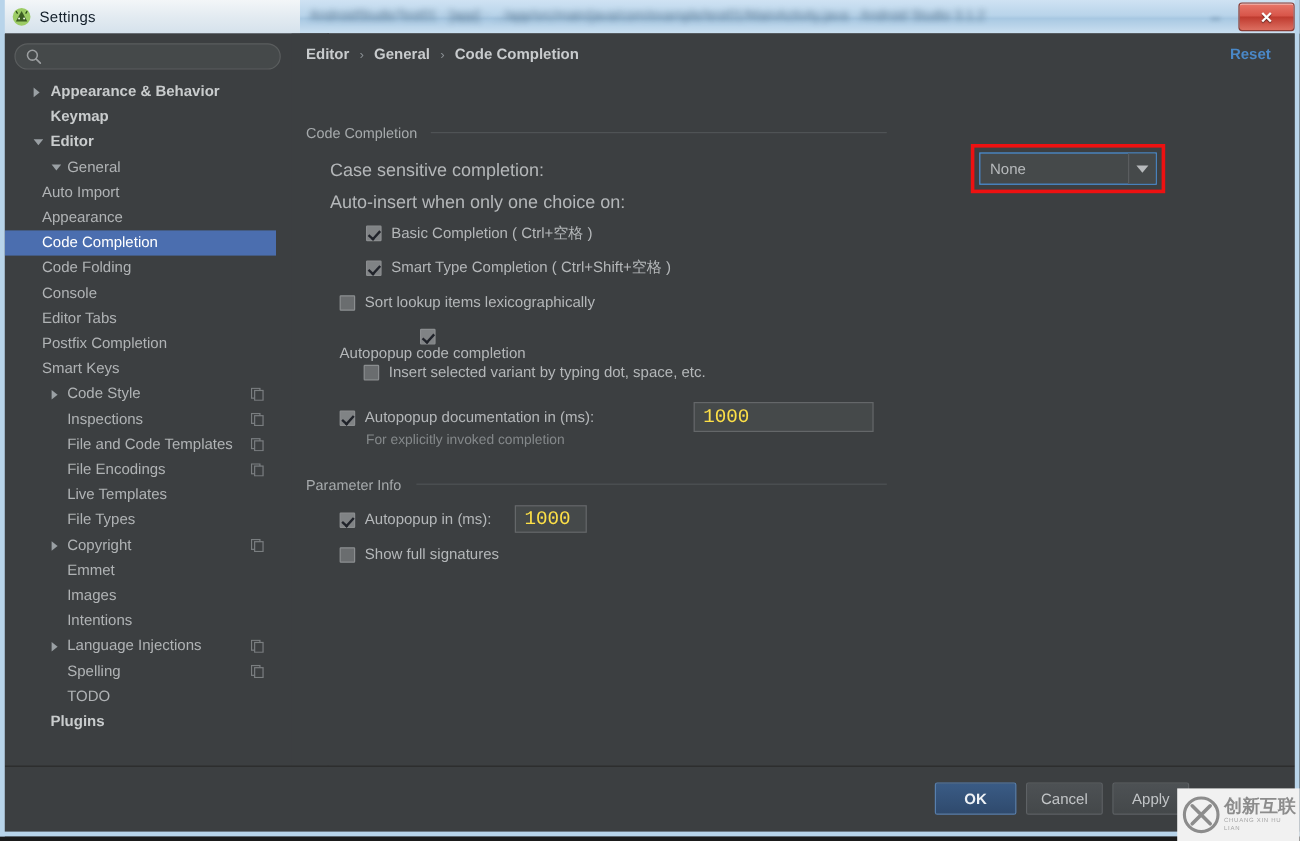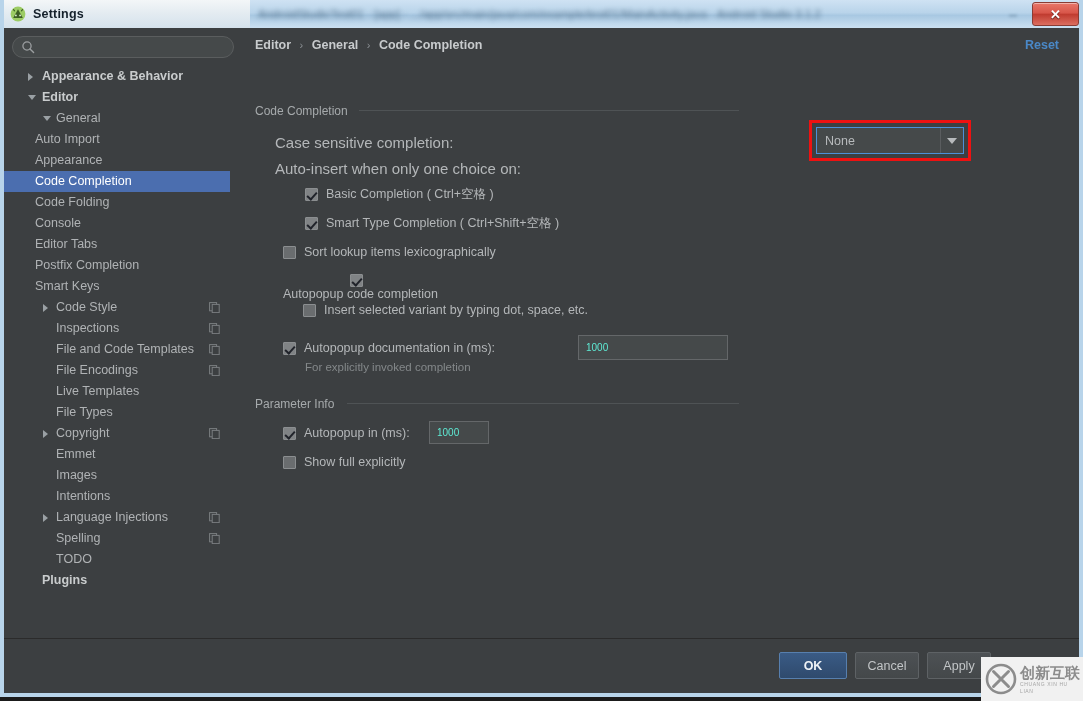--- a/index.html
+++ b/index.html
@@ -54,21 +54,21 @@
   #dialog-titlebar {
     position: absolute; left: 0; top: 0; width: 250px; height: 28px;
     background: linear-gradient(to bottom, #f3f6f8 0%, #e3ebf1 50%, #d5e2ec 100%);
     display: flex; align-items: center; padding-left: 10px;
     box-sizing: border-box;
   }
   #app-icon {
     width: 16px; height: 16px; margin-right: 7px; flex: none;
   }
   #dialog-title-text {
-    font-size: 12.5px; color: #14202b; font-weight: bold;
+    font-size: 12.5px; color: #14202b; font-weight: normal;
     letter-spacing: .2px;
   }
 
   
   #dialog-body {
     position: absolute; left: 4px; top: 28px; width: 1075px; height: 665px;
     background: #3c3f41;
   }
 
   
@@ -184,23 +184,23 @@
     width: 4px; height: 8px;
     border: solid #20232a; border-width: 0 2px 2px 0;
     transform: rotate(42deg);
   }
   .cbox.checked { background: #808385; }
   .cbrow .cblabel { font-size: 12.5px; color: #b4b7b9; }
 
   .text-field {
     position: absolute; box-sizing: border-box;
     background: #45494a; border: 1px solid #646769;
-    color: #5eead4; font-size: 10px;
+    color: #fde047; font-size: 16px;
     padding: 0 7px;
-    font-family: Liberation Sans, sans-serif;
+    font-family: Liberation Mono, monospace;
     outline: none;
   }
 
   
   #annot-rect {
     position: absolute; left: 566px; top: 92px; width: 162px; height: 41px;
     border: 3px solid #ee1111; box-sizing: border-box;
   }
   #case-combo {
     position: absolute; left: 573px; top: 99px; width: 148px; height: 27px;
@@ -294,20 +294,21 @@
       <div id="search-wrap">
         <svg id="search-icon" viewBox="0 0 14 14">
           <circle cx="6" cy="6" r="4.1" fill="none" stroke="#9b9ea0" stroke-width="1.3"></circle>
           <line x1="9" y1="9" x2="12.6" y2="12.6" stroke="#9b9ea0" stroke-width="1.4" stroke-linecap="round"></line>
         </svg>
         <input id="search-box" type="text" placeholder="" style="">
       </div>
 
       <div id="tree">
           <div class="tree-item lvl0 bold"><span class="tree-arrow collapsed arr-lvl0"></span><span>Appearance &amp; Behavior</span></div>
+          <div class="tree-item lvl0 bold"><span>Keymap</span></div>
           <div class="tree-item lvl0 bold"><span class="tree-arrow expanded arr-lvl0"></span><span>Editor</span></div>
           <div class="tree-item lvl1"><span class="tree-arrow expanded arr-lvl1"></span><span>General</span></div>
           <div class="tree-item lvl2"><span>Auto Import</span></div>
           <div class="tree-item lvl2"><span>Appearance</span></div>
           <div class="tree-item lvl2 selected"><span>Code Completion</span></div>
           <div class="tree-item lvl2"><span>Code Folding</span></div>
           <div class="tree-item lvl2"><span>Console</span></div>
           <div class="tree-item lvl2"><span>Editor Tabs</span></div>
           <div class="tree-item lvl2"><span>Postfix Completion</span></div>
           <div class="tree-item lvl2"><span>Smart Keys</span></div>
@@ -417,21 +418,21 @@
       <div class="section-rule" style="left:104px; top:375px; width:392px;"></div>
 
       <div class="cbrow" style="left:40px; top:398px;">
         <span class="cbox checked"></span>
         <span class="cblabel">Autopopup in (ms):</span>
       </div>
       <input class="text-field" style="left: 186px; top: 393px; width: 60px; height: 23px;" type="text" value="1000">
 
       <div class="cbrow" style="left:40px; top:427px;">
         <span class="cbox"></span>
-        <span class="cblabel">Show full explicitly</span>
+        <span class="cblabel">Show full signatures</span>
       </div>
 
     </div>
 
     <div id="bottom-bar">
       <button class="dlg-btn" id="ok-btn">OK</button>
       <button class="dlg-btn" id="cancel-btn">Cancel</button>
       <button class="dlg-btn" id="apply-btn">Apply</button>
     </div>
 

